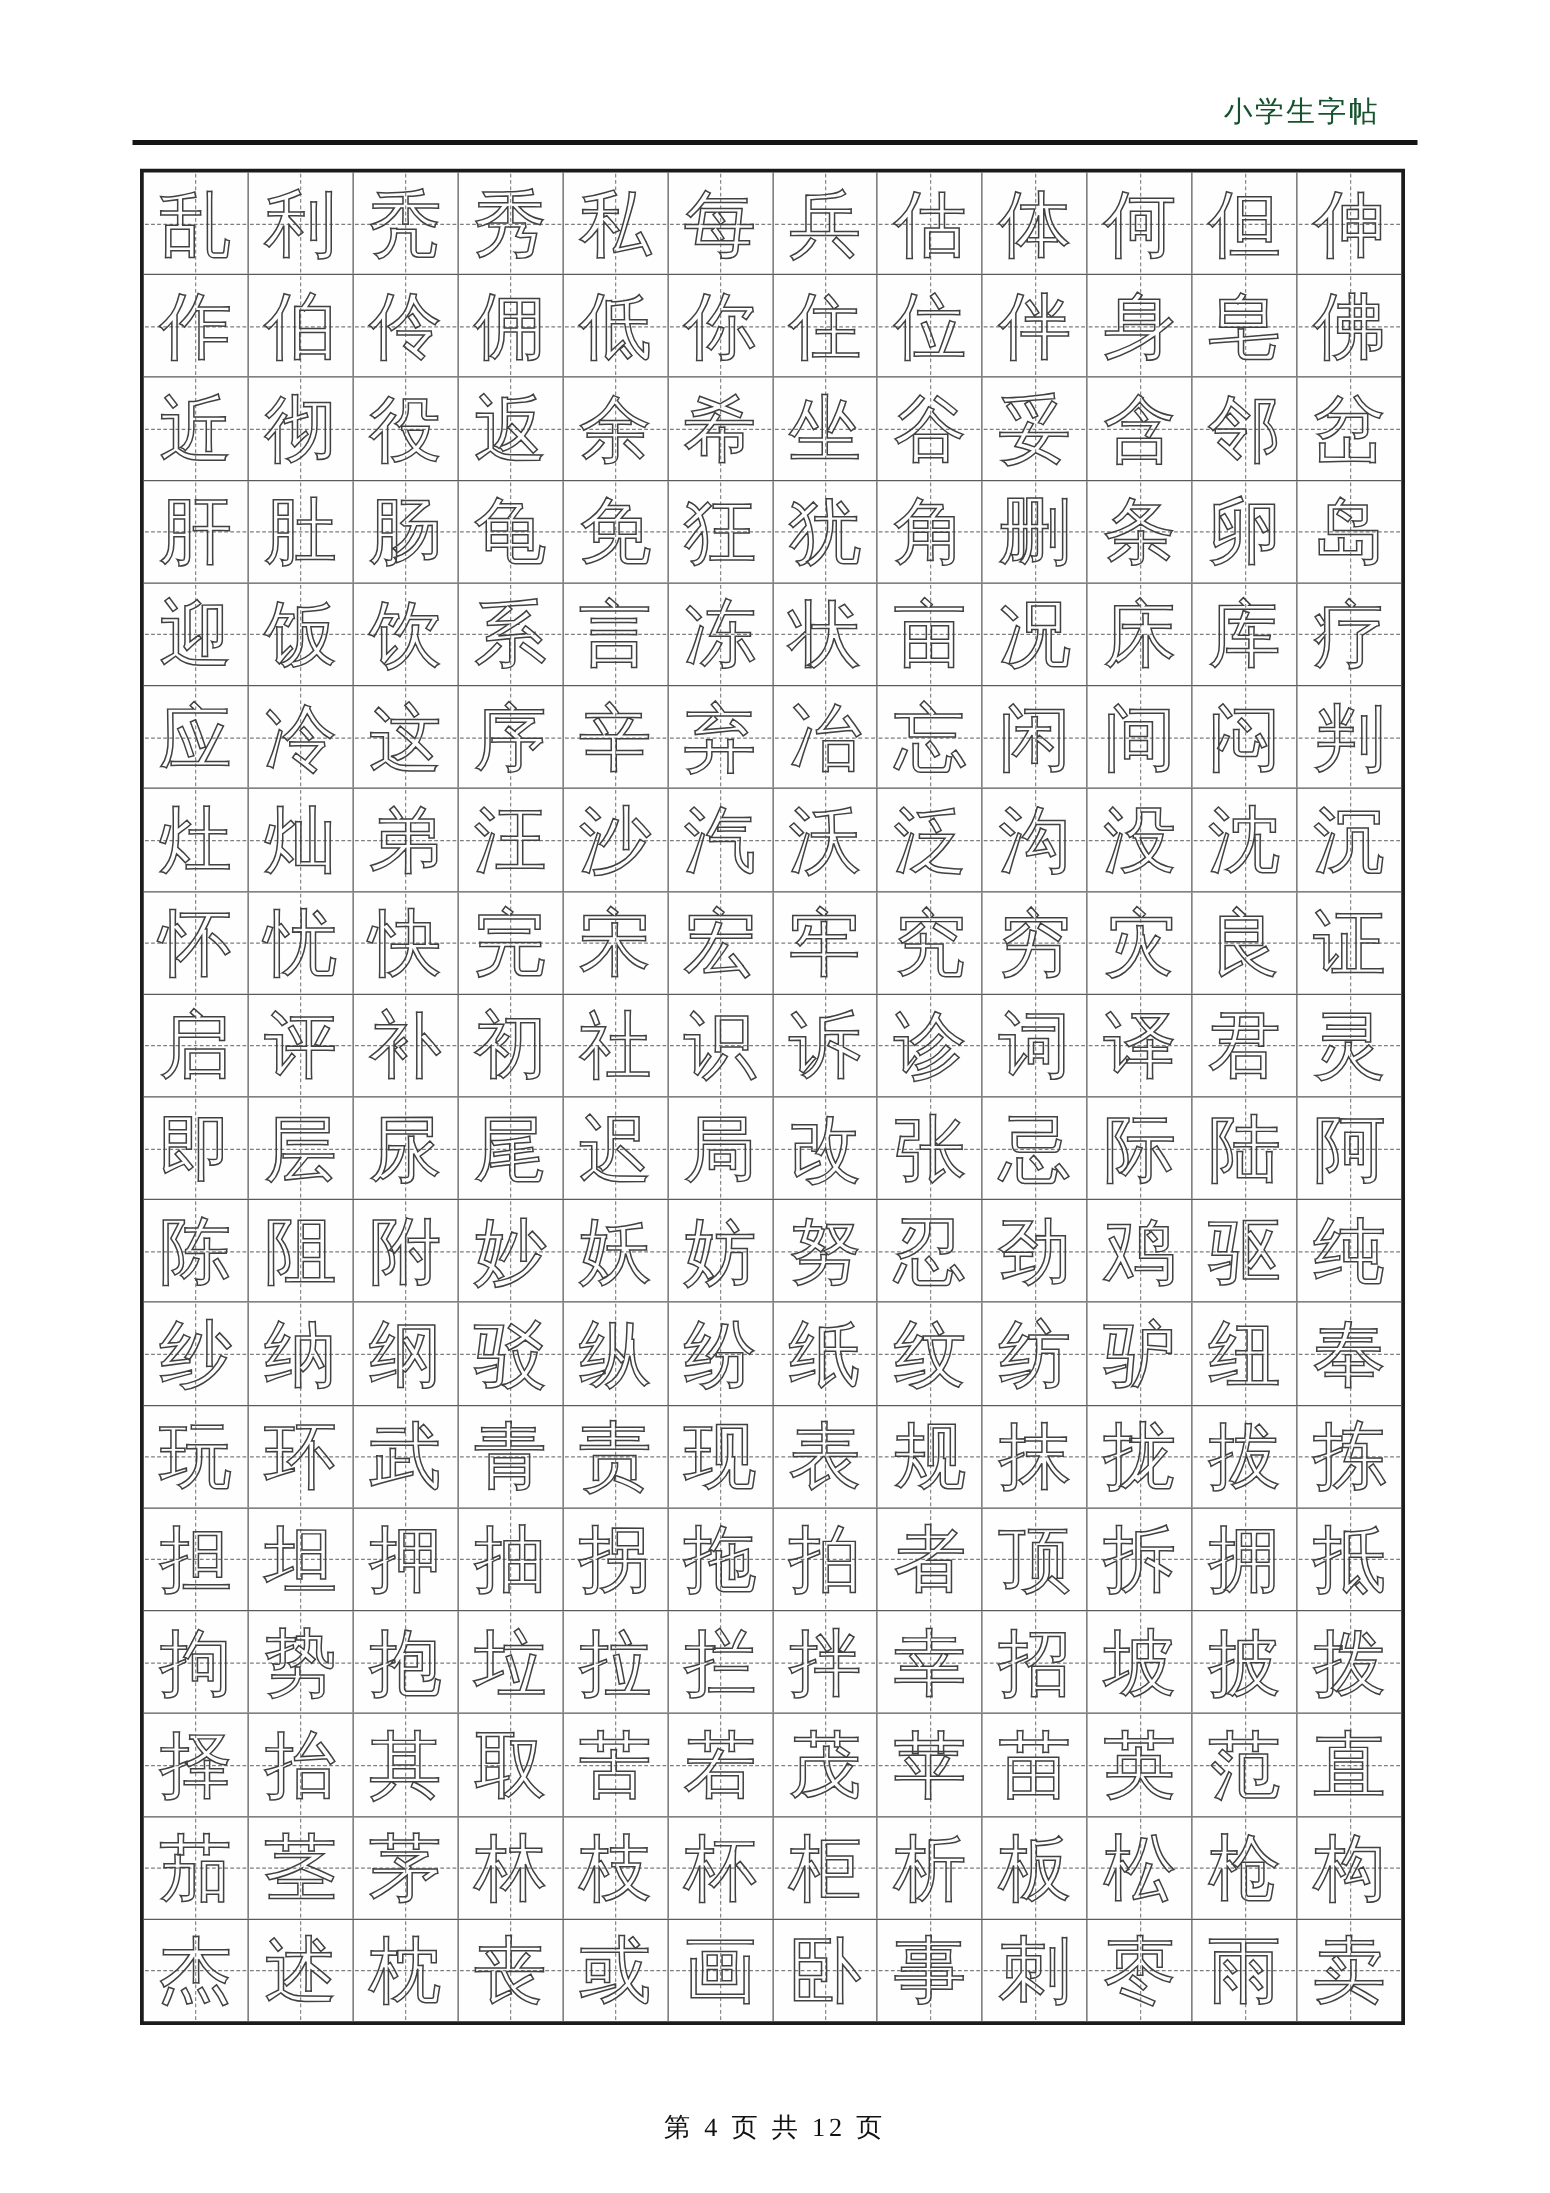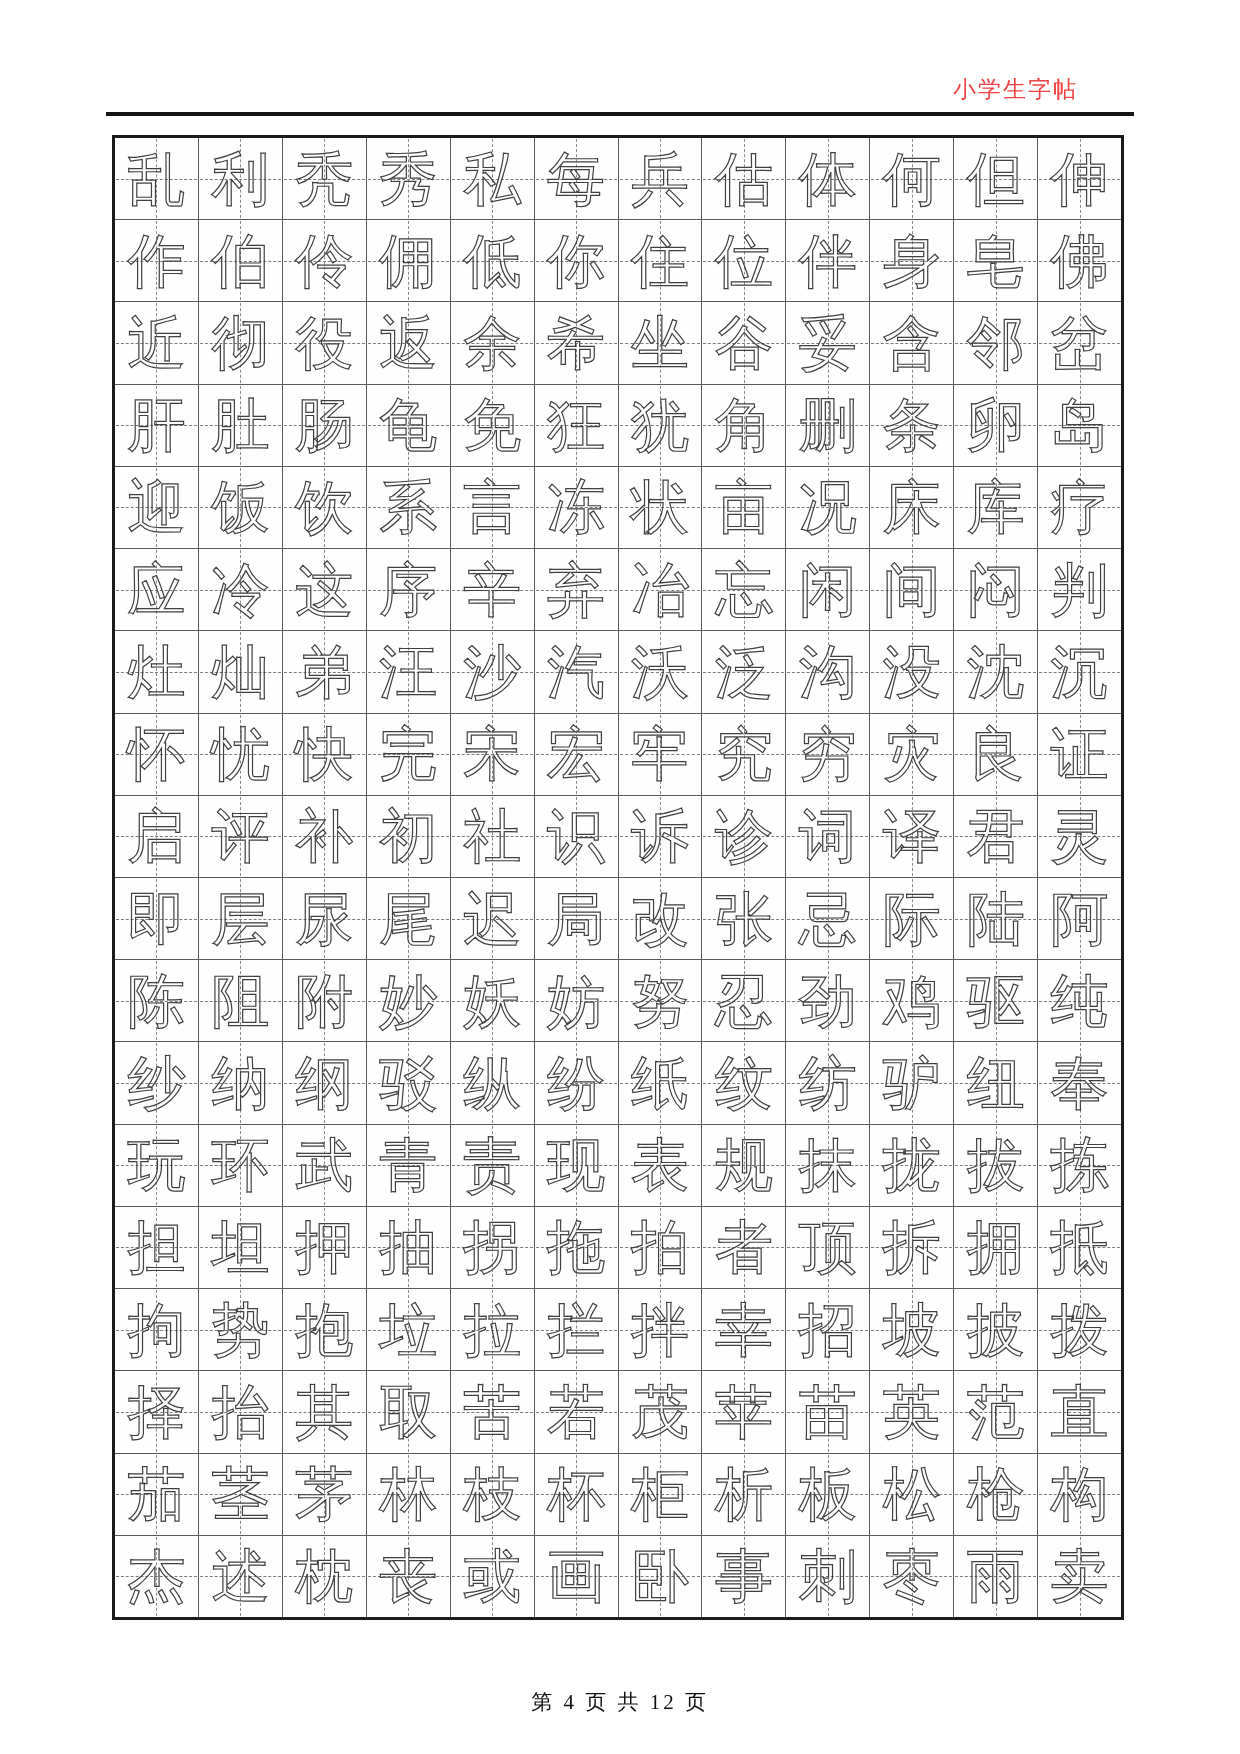--- a/index.html
+++ b/index.html
@@ -11,24 +11,24 @@
     height: 1754px;
     background: #ffffff;
     position: relative;
     font-family: "Liberation Serif", serif;
     overflow: hidden;
   }
 
   .page-header-title {
     position: absolute;
     top: 74px;
-    right: 162px;
+    right: 136px;
     font-size: 23px;
     letter-spacing: 2px;
-    color: #ef4444;
+    color: #14532d;
     font-family: "Liberation Serif", serif;
   }
 
   .header-rule {
     position: absolute;
     left: 106px;
     top: 112px;
     width: 1028px;
     height: 4px;
     background: #141414;

